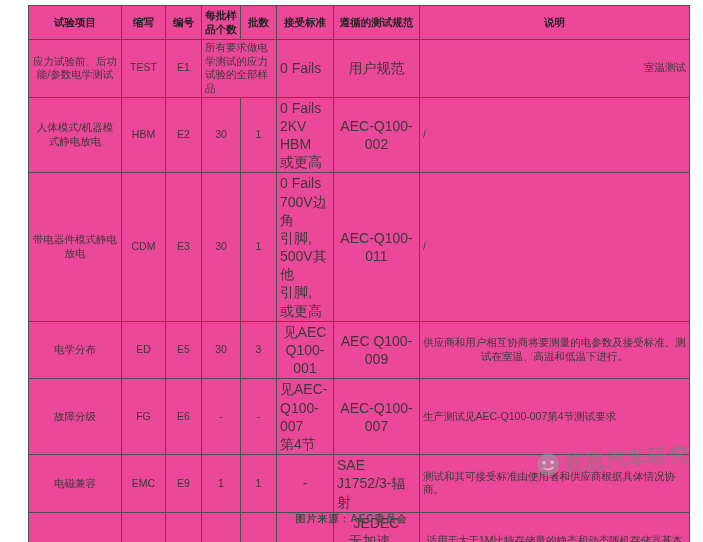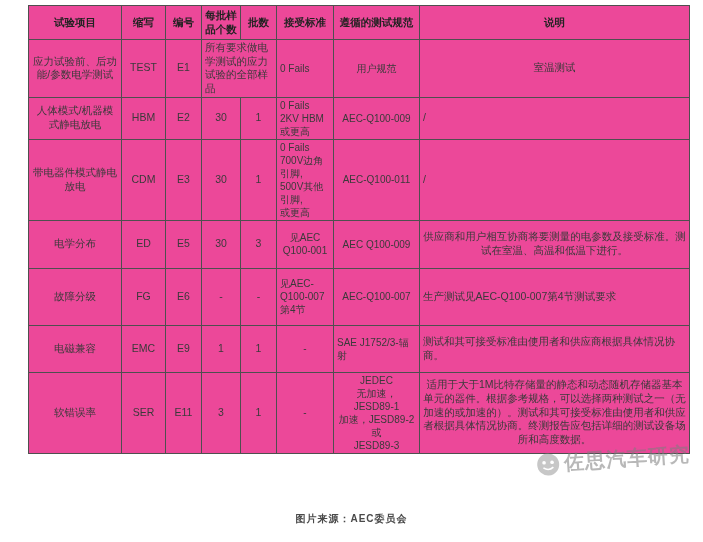--- a/index.html
+++ b/index.html
@@ -25,21 +25,21 @@
   thead tr{height:34px;}
   tbody tr:nth-child(1){height:55px;}
   tbody tr:nth-child(2){height:37px;}
   tbody tr:nth-child(3){height:66px;}
   tbody tr:nth-child(4){height:48px;}
   tbody tr:nth-child(5){height:57px;}
   tbody tr:nth-child(6){height:47px;}
   tbody tr:nth-child(7){height:42px;}
   tbody tr:nth-child(8){height:36px;margin-left:16px;}
   tbody tr:nth-child(9){height:71px;}
-  .col-spec{font-size:10px;}
+  .col-spec{font-size:14px;}
   .caption{
     position:absolute;left:0;top:512px;width:703px;
     text-align:center;font-size:10px;font-weight:bold;color:#4a4a4a;
     letter-spacing:1px;
   }
   .watermark{
     position:absolute;left:536px;top:446px;
     display:flex;align-items:center;gap:4px;
     transform:rotate(-4deg);
     pointer-events:none;
@@ -79,32 +79,32 @@
       </tr>
     </thead>
     <tbody>
         <tr>
           <td>应力试验前、后功能/参数电学测试</td>
           <td>TEST</td>
           <td>E1</td>
           <td colspan="2" style="text-align: left;">所有要求做电学测试的应力试验的全部样品</td>
           <td class="col-spec" style="text-align: left;">0 Fails</td>
           <td class="col-spec">用户规范</td>
-          <td style="text-align: center;">室温测试</td>
+          <td style="text-align: right;">室温测试</td>
         </tr>
         <tr>
           <td>人体模式/机器模式静电放电</td>
           <td>HBM</td>
           <td>E2</td>
           <td>30</td>
           <td>1</td>
           <td class="col-spec" style="text-align: left;">0 Fails
 2KV HBM
 或更高</td>
-          <td class="col-spec">AEC-Q100-009</td>
+          <td class="col-spec">AEC-Q100-002</td>
           <td style="text-align: left;">/</td>
         </tr>
         <tr>
           <td>带电器件模式静电放电</td>
           <td>CDM</td>
           <td>E3</td>
           <td>30</td>
           <td>1</td>
           <td class="col-spec" style="text-align: left;">0 Fails
 700V边角

